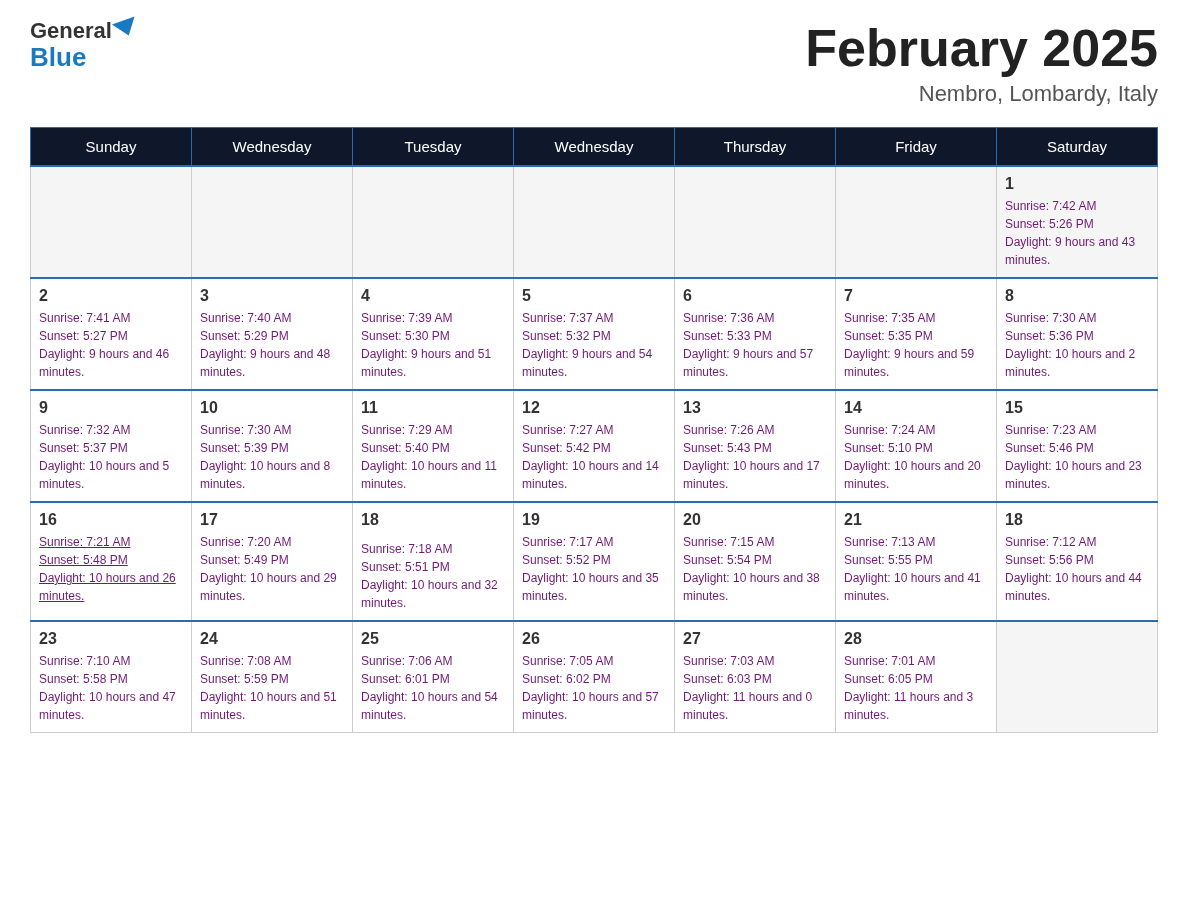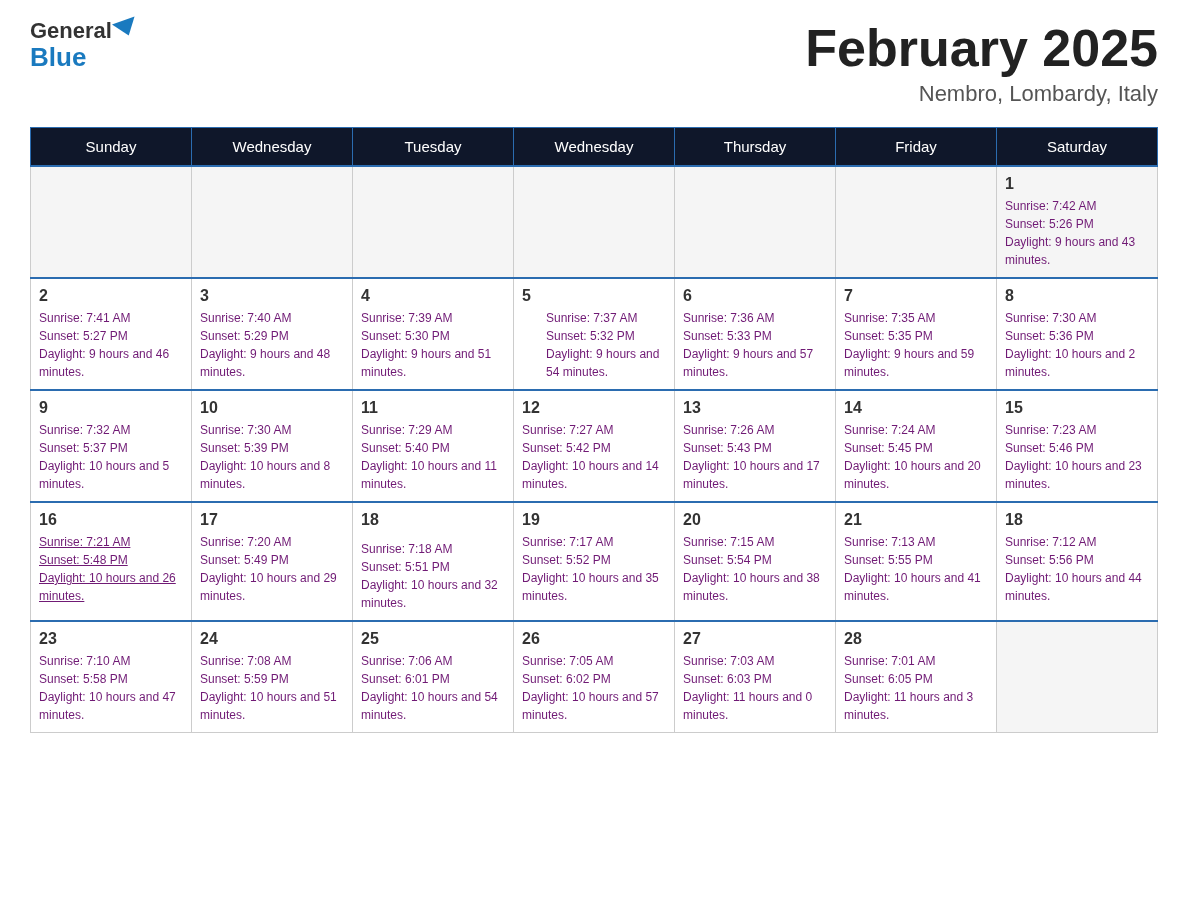--- a/index.html
+++ b/index.html
@@ -159,21 +159,21 @@
 Daylight: 9 hours and 48 minutes.</div>
         </td>
         <td>
           <span class="day-number">4</span>
           <div class="day-info" style="white-space: pre-line;">Sunrise: 7:39 AM
 Sunset: 5:30 PM
 Daylight: 9 hours and 51 minutes.</div>
         </td>
         <td>
           <span class="day-number">5</span>
-          <div class="day-info" style="white-space: pre-line; margin-left: 24px;">Sunrise: 7:37 AM
+          <div class="day-info" style="white-space: pre-line;">Sunrise: 7:37 AM
 Sunset: 5:32 PM
 Daylight: 9 hours and 54 minutes.</div>
         </td>
         <td>
           <span class="day-number">6</span>
           <div class="day-info" style="white-space: pre-line;">Sunrise: 7:36 AM
 Sunset: 5:33 PM
 Daylight: 9 hours and 57 minutes.</div>
         </td>
         <td>
@@ -216,21 +216,21 @@
         </td>
         <td>
           <span class="day-number">13</span>
           <div class="day-info" style="white-space: pre-line;">Sunrise: 7:26 AM
 Sunset: 5:43 PM
 Daylight: 10 hours and 17 minutes.</div>
         </td>
         <td>
           <span class="day-number">14</span>
           <div class="day-info" style="white-space: pre-line;">Sunrise: 7:24 AM
-Sunset: 5:45 PM
+Sunset: 5:10 PM
 Daylight: 10 hours and 20 minutes.</div>
         </td>
         <td>
           <span class="day-number">15</span>
           <div class="day-info" style="white-space: pre-line;">Sunrise: 7:23 AM
 Sunset: 5:46 PM
 Daylight: 10 hours and 23 minutes.</div>
         </td>
       </tr>
       <tr>

